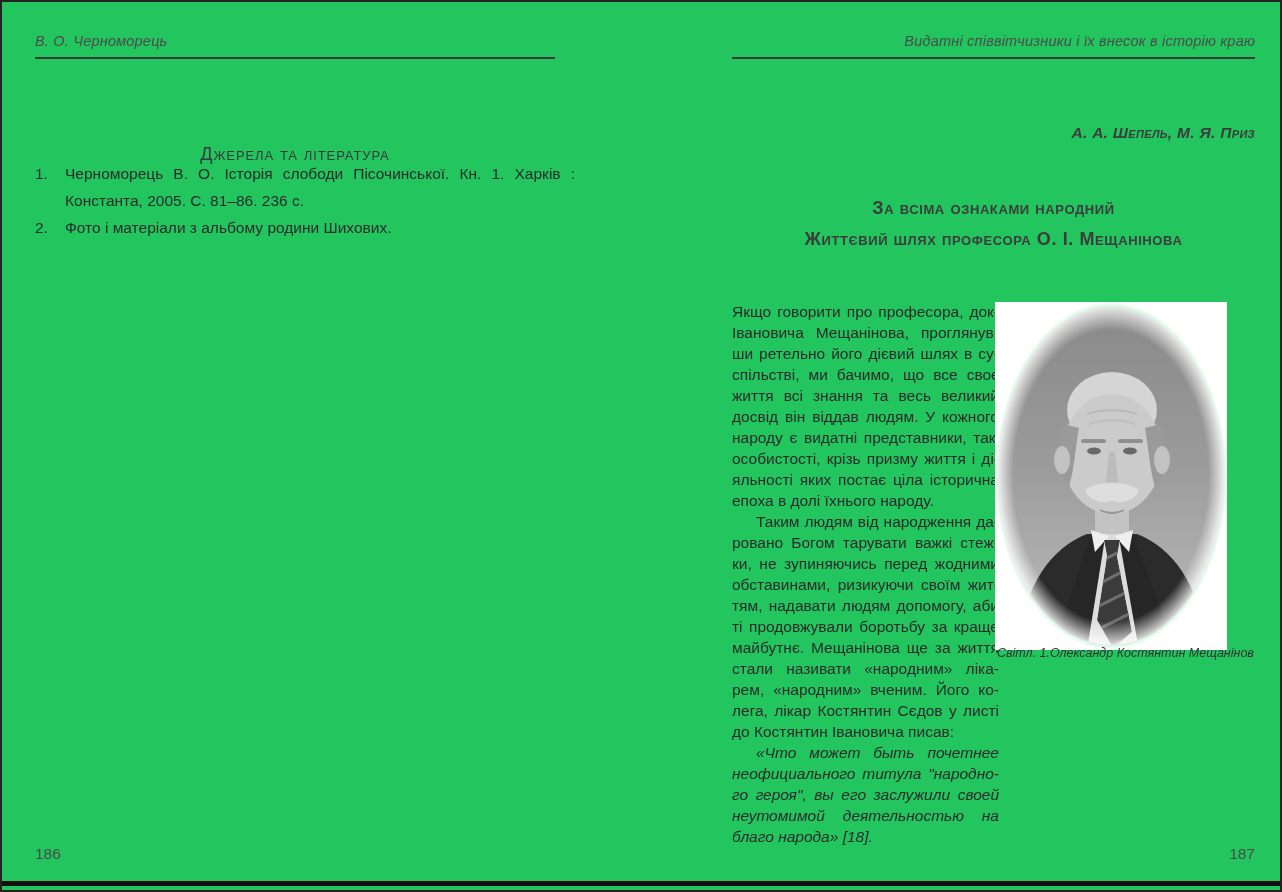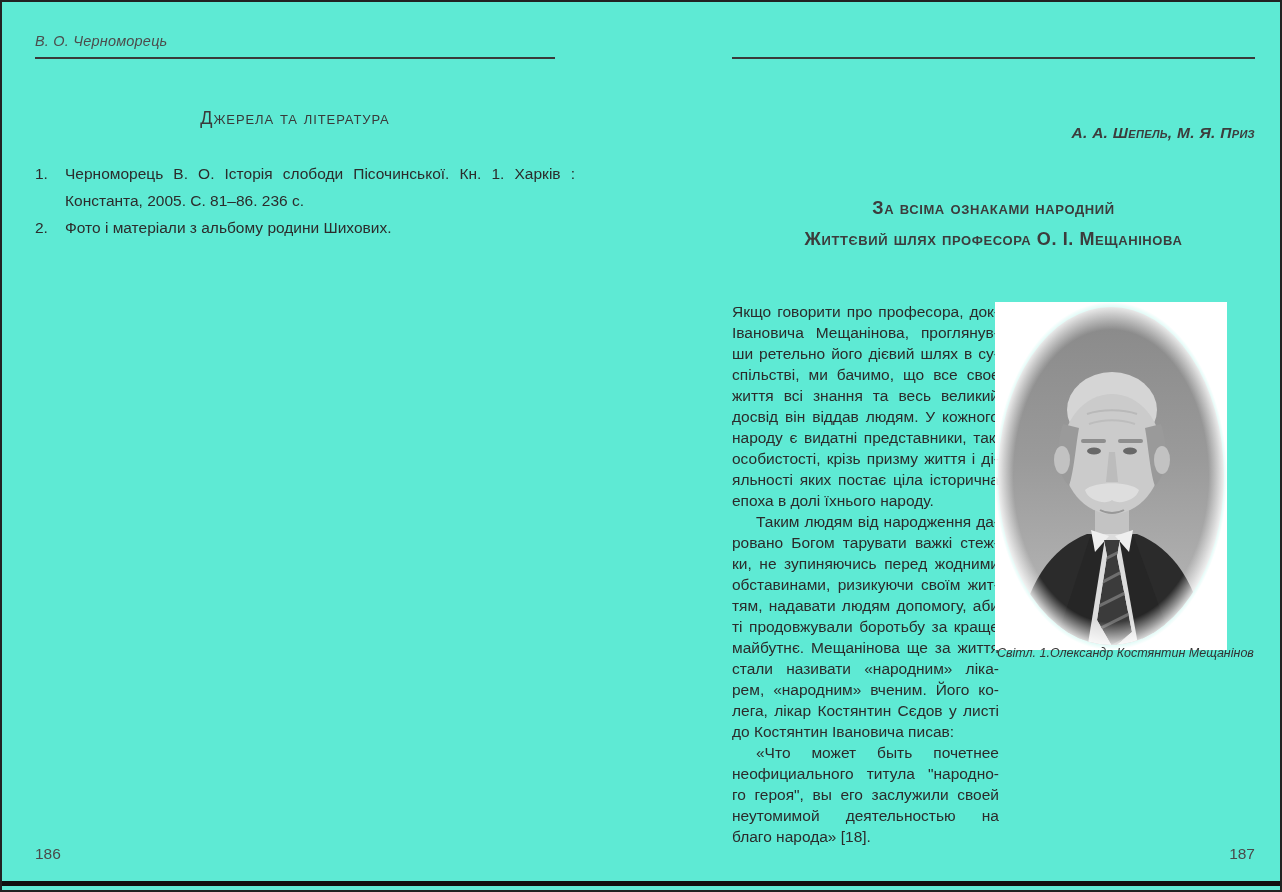--- a/index.html
+++ b/index.html
@@ -1,56 +1,56 @@
 <!DOCTYPE html>
 <html lang="uk"><head>
 <meta charset="utf-8">
 <style>
   html,body{margin:0;padding:0;background:#e8e8e8;}
   #spread{
     position:relative;
     width:1282px;height:892px;
-    background:#5eead4;
+    background:#22c55e;
     box-sizing:border-box;
     border:2px solid #222222;
     overflow:hidden;
     font-family:"Liberation Sans","DejaVu Sans",sans-serif;
     color:#2c2c2c;
   }
   .abs{position:absolute;}
 
   
   .running-head{
     font-style:italic;font-size:14.5px;color:#4c4c4c;letter-spacing:.2px;
   }
   .rule{height:2px;background:#3a3a3a;}
 
   
   .lp-title{
     font-variant:small-caps;font-size:18px;color:#3a3a3a;
-    letter-spacing:.9px;text-align:center;font-weight:500;
+    letter-spacing:.9px;text-align:center;font-weight:500;margin-top:36px;
   }
   .ref{display:flex;font-size:15.5px;line-height:27px;color:#2c2c2c;}
   .ref-num{width:30px;flex:none;}
   .ref-text{flex:1;text-align:justify;}
 
   
   .authors{
     font-variant:small-caps;font-weight:bold;font-style:italic;
     font-size:15.5px;color:#3c3c3c;text-align:right;letter-spacing:.3px;
   }
   .art-title{
     font-variant:small-caps;font-weight:bold;font-size:18px;
     color:#3c3c3c;text-align:center;letter-spacing:.6px;
   }
   .body-col{font-size:15.5px;line-height:21px;color:#2b2b2b;}
   .bl{text-align:left;}
   .jl{text-align:justify;text-align-last:justify;}
   .first{text-indent:24px;}
-  .quote{}
+  .quote{font-style:italic;}
 
   .caption{font-style:italic;font-size:12.5px;color:#333333;white-space:nowrap;}
   .caption .cap-label{}
 
   .page-num{font-size:15.5px;color:#4a4a4a;}
 
   .bottom-bar{left:0;top:879px;width:100%;height:5px;background:#101010;}
 </style>
 </head>
 <body>
@@ -74,20 +74,21 @@
         <span class="ref-num">2.</span>
         <div class="ref-text">Фото і матеріали з альбому родини Шихових.</div>
       </div>
     </div>
 
     <div class="abs page-num" style="left:33px;top:843px;">186</div>
   </div>
 
   <div class="abs" style="left:640px;top:0;width:640px;height:890px;">
 
+    <div class="abs running-head" style="left:90px;top:31px;width:523px;text-align:right;">Видатні співвітчизники і їх внесок в історію краю</div>
 
     <div class="abs rule" style="left:90px;top:55px;width:523px;"></div>
 
     <div class="abs authors" style="left:90px;top:122px;width:523px;">А. А. Шепель, М. Я. Приз</div>
 
     <div class="abs art-title" style="left:90px;top:196px;width:523px;">За всіма ознаками народний</div>
 
     <div class="abs art-title" style="left:90px;top:227px;width:523px;">Життєвий шлях професора О. І. Мещанінова</div>
 
     <div class="abs body-col" style="left:90px;top:299px;width:267px;">

